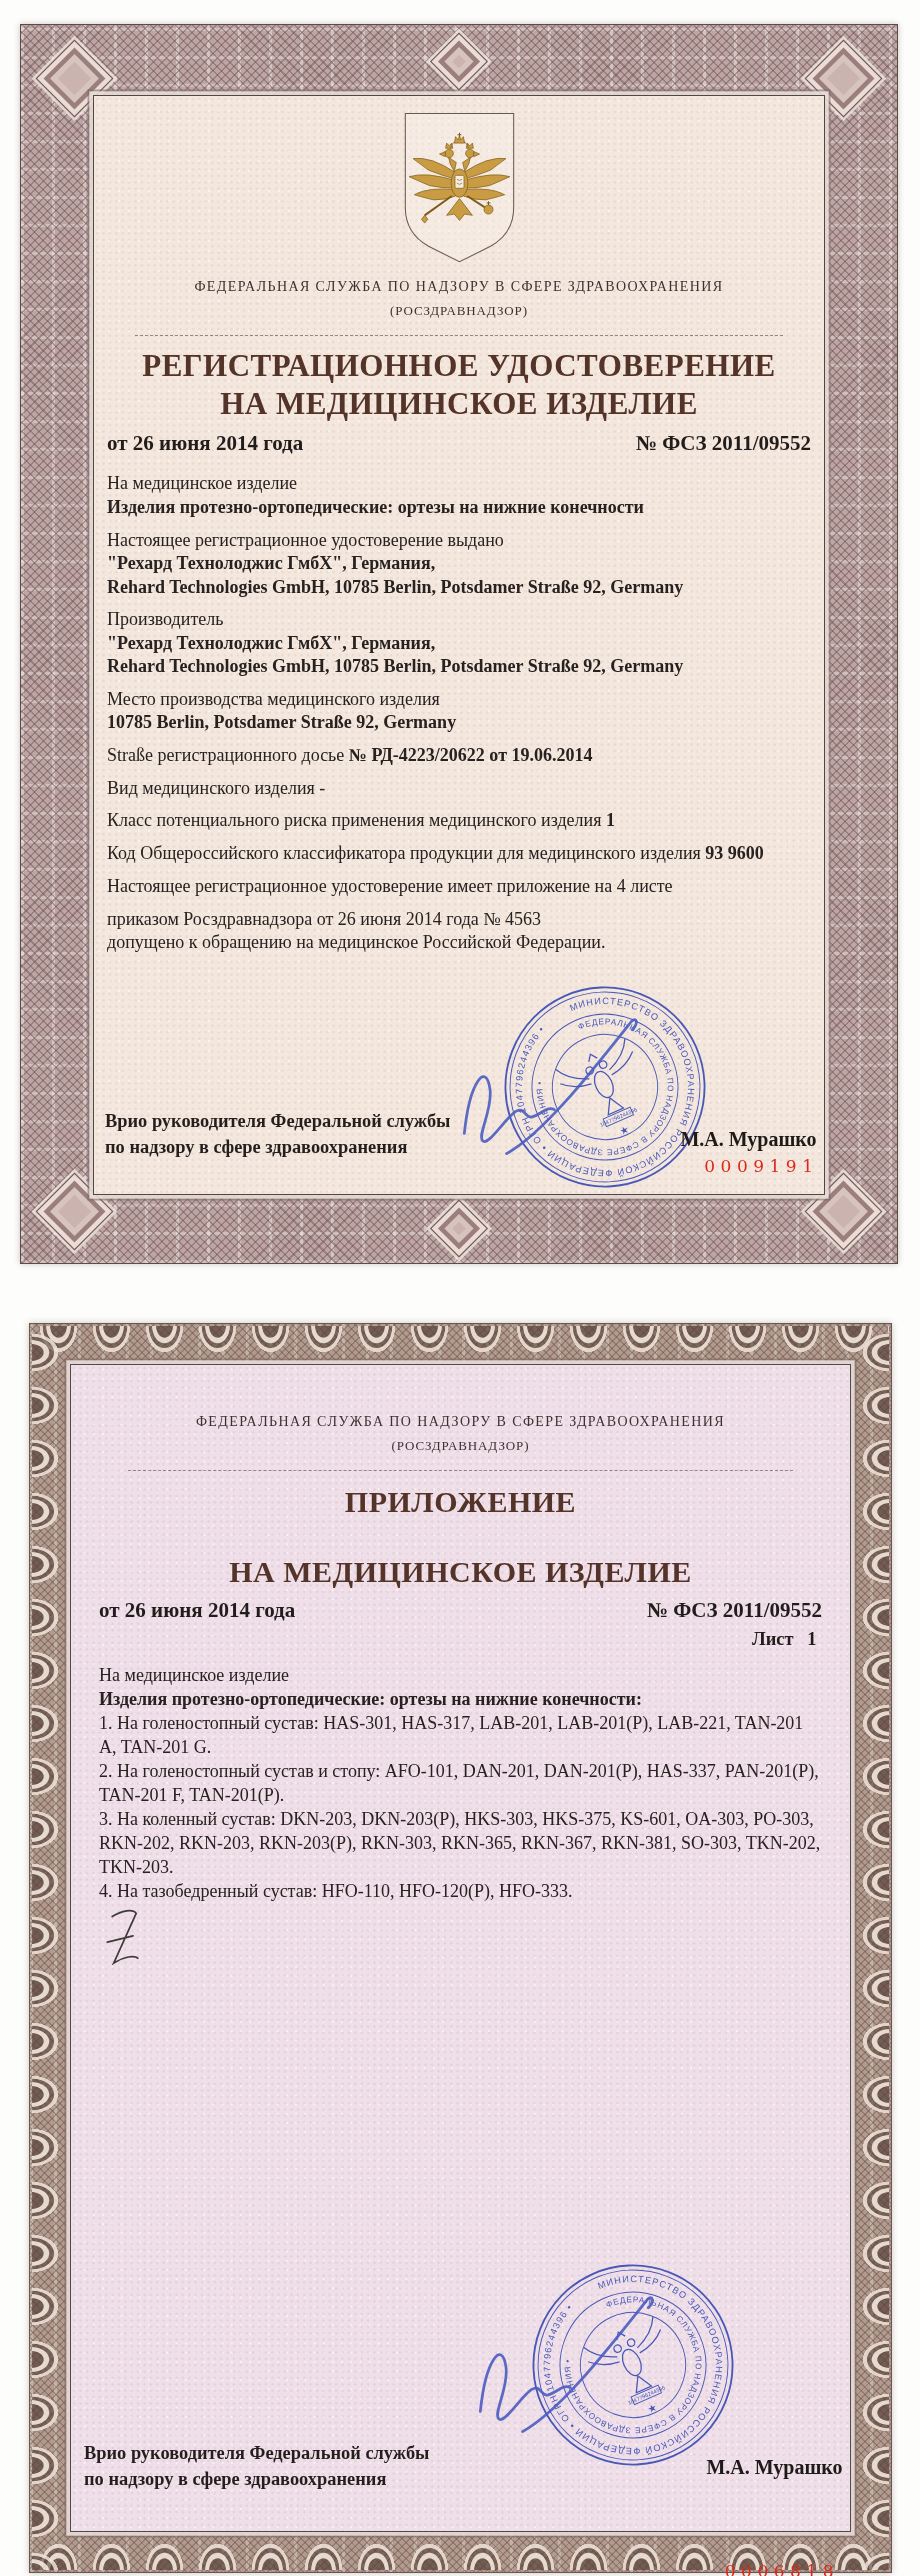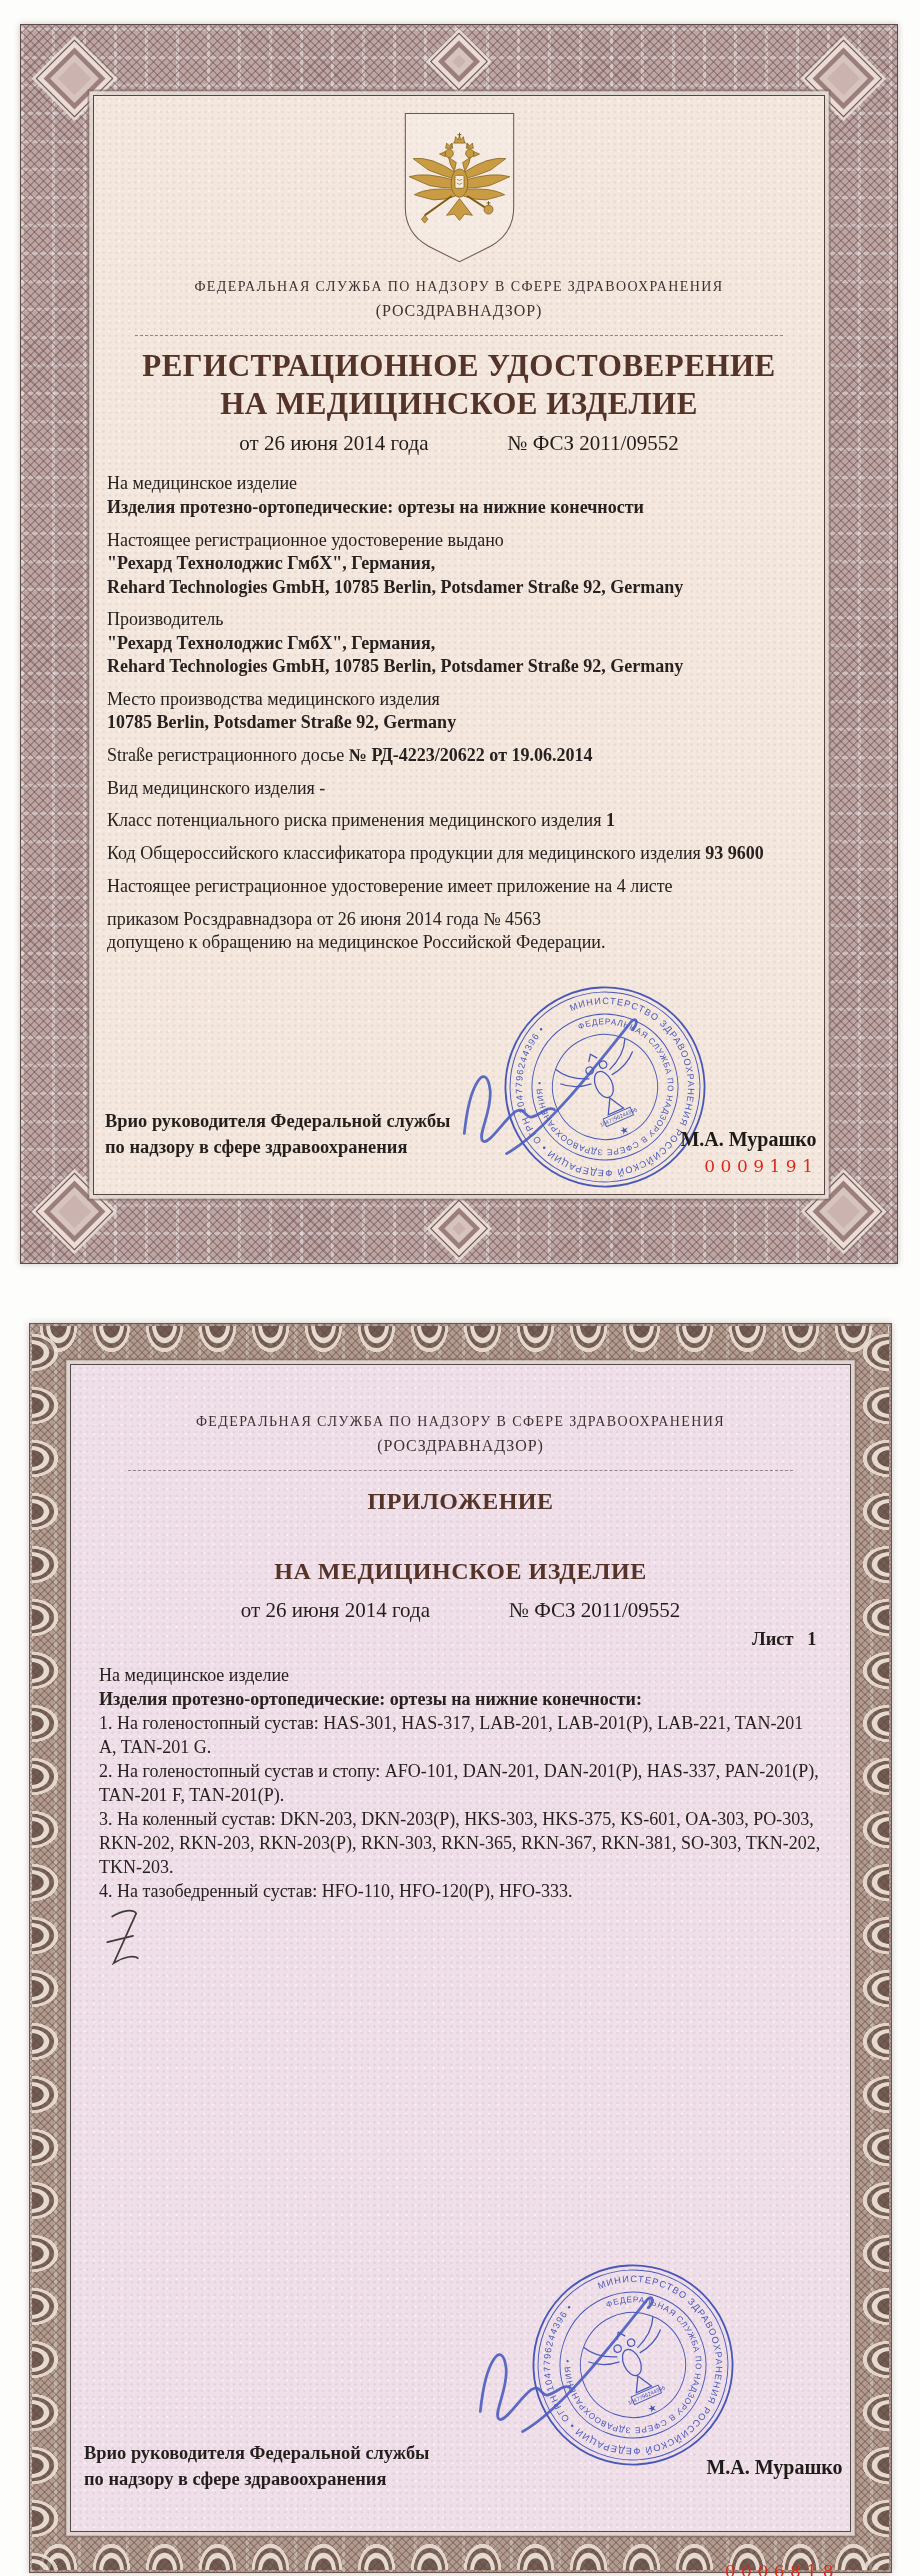--- a/index.html
+++ b/index.html
@@ -52,25 +52,25 @@
   .in2{inset:40px;background:#efdfe8;
        background-image:radial-gradient(rgba(197,150,180,.22) 0.9px, transparent 1.5px),radial-gradient(rgba(255,255,255,.6) 0.9px, transparent 1.4px);
        background-size:6.4px 6.4px, 9.2px 9.2px;
        box-shadow:0 0 0 3.7px rgba(240,228,224,.85), 0 0 0 5.5px rgba(120,100,92,.55);
        padding:0 28px;box-sizing:border-box;border-color:#524c48;}
 
   
   .emblem{width:129px;margin:11px auto 0;display:block;}
   .org{margin-top:7.4px;text-align:center;color:#3b3230;}
   .org .l1{font-size:14px;letter-spacing:1.4px;line-height:25px;}
-  .org .l2{font-size:16px;letter-spacing:0.9px;line-height:23px;}
+  .org .l2{font-size:13px;letter-spacing:0.9px;line-height:23px;}
   .divider{margin:13px auto 0;width:92%;border-top:0.9px dashed rgba(92,72,72,.6);height:0;}
   .title{margin:11px 0 0;text-align:center;font-weight:bold;color:#543329;font-size:31px;line-height:38px;letter-spacing:0.5px;}
-  .title.t2{font-size:24px;line-height:35px;margin-top:13px;}
-  .daterow{margin-top:7.4px;display:flex;justify-content:center;gap:79px;font-size:21px;font-weight:normal;color:#221d1b;}
+  .title.t2{font-size:30px;line-height:35px;margin-top:13px;}
+  .daterow{margin-top:7.4px;display:flex;justify-content:space-between;gap:79px;font-size:21px;font-weight:bold;color:#221d1b;}
   .bodytext{margin-top:16.6px;color:#27211f;}
   .bodytext p{margin:0;font-size:18px;line-height:23.5px;}
   .bodytext p.gap{margin-top:9.2px;}
   .bodytext .b{font-weight:bold;}
   .bt2 p{font-size:18px;line-height:24px;}
   .sheet{margin-top:5.5px;text-align:right;font-size:18.4px;font-weight:bold;color:#221d1b;padding-right:5.5px;white-space:pre;}
   .signoff{position:absolute;left:11px;font-weight:bold;font-size:18.4px;line-height:26px;color:#241f1d;}
   .so1{top:1012px;} .so2{top:1075px;left:13px;}
   .signer{position:absolute;font-weight:bold;font-size:20px;color:#1e1a18;}
   .sn1{right:7.4px;top:1032px;} .sn2{right:7.4px;top:1091px;}

